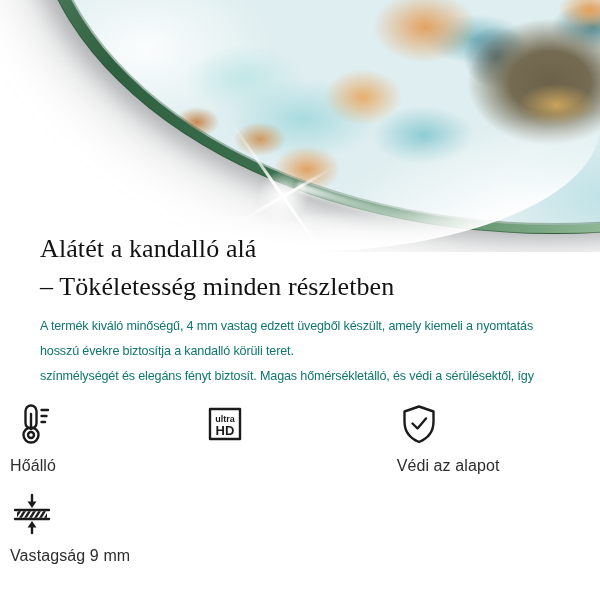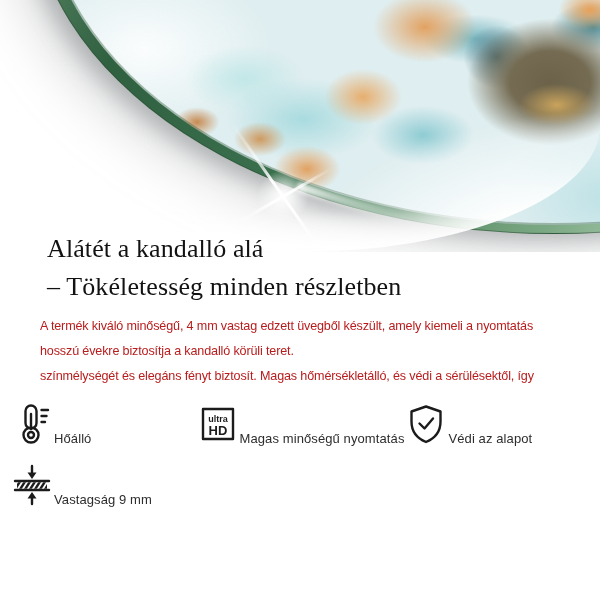--- a/index.html
+++ b/index.html
@@ -69,36 +69,35 @@
   .sparkle .core{
     position:absolute;width:56px;height:56px;left:-28px;top:-28px;border-radius:50%;
     background:radial-gradient(circle,#ffffff 0%,rgba(255,255,255,0.7) 25%,rgba(255,255,255,0) 65%);
   }
   
   .content{position:absolute;left:40px;top:230px;width:545px;z-index:10;}
   .title{
     font-family:"Liberation Serif","DejaVu Serif",serif;
     font-size:26px;line-height:38px;color:#121212;font-weight:400;
     letter-spacing:0.1px;
-    margin-left:7px;
   }
   .desc{
-    margin-top:8px;color:#b91c1c;font-size:12.6px;line-height:25px;
+    margin-top:8px;color:#0f766e;font-size:12.6px;line-height:25px;
     letter-spacing:-0.15px;
   }
   .desc div{white-space:nowrap;}
   
   .features{
     position:absolute;left:10px;top:402px;width:580px;z-index:10;
     display:grid;grid-template-columns:repeat(3,1fr);row-gap:17px;
   }
-  .feature{display:flex;flex-direction:row;align-items:flex-end;}
+  .feature{display:flex;flex-direction:column;align-items:flex-start;}
   .feature .icn{width:44px;height:44px;}
   .feature .lbl{
-    margin-top:11px;font-size:13px;color:#2d2d2d;letter-spacing:0.1px;
+    margin-top:11px;font-size:16px;color:#2d2d2d;letter-spacing:0.1px;
     text-align:center;white-space:nowrap;
   }
   svg{display:block;}
   .stroke{stroke:#1b1b1b;fill:none;stroke-width:2.4;stroke-linecap:round;stroke-linejoin:round;}
   .fill{fill:#1b1b1b;stroke:none;}
   svg text{font-family:"Liberation Sans",sans-serif;fill:#1b1b1b;}
 </style>
 </head>
 <body>
 
@@ -142,21 +141,20 @@
     </svg>
     <div class="lbl">Hőálló</div>
   </div>
 
   <div class="feature">
     <svg class="icn" viewBox="0 0 44 44">
       <rect class="stroke" x="7" y="7" width="30" height="30" stroke-width="2.6"></rect>
       <text x="22" y="19.5" font-size="9" font-weight="600" text-anchor="middle">ultra</text>
       <text x="22" y="32.5" font-size="13" font-weight="700" text-anchor="middle">HD</text>
     </svg>
-    <div class="lbl">Magas minőségű nyomtatás</div>
   </div>
 
   <div class="feature">
     <svg class="icn" viewBox="0 0 44 44">
       <path class="stroke" d="M22 4.5 L36.5 9.5 V19.5 C36.5 29.5 30.5 36.5 22 40 C13.5 36.5 7.5 29.5 7.5 19.5 V9.5 Z"></path>
       <path class="stroke" stroke-width="2.6" d="M15.5 21.5 L20.5 26.5 L29 16.5"></path>
     </svg>
     <div class="lbl">Védi az alapot</div>
   </div>
 

